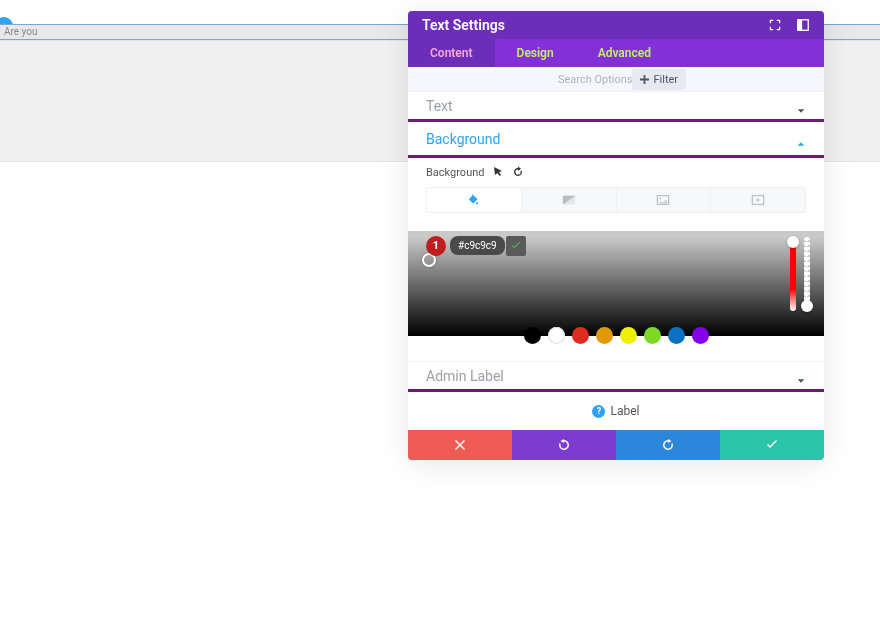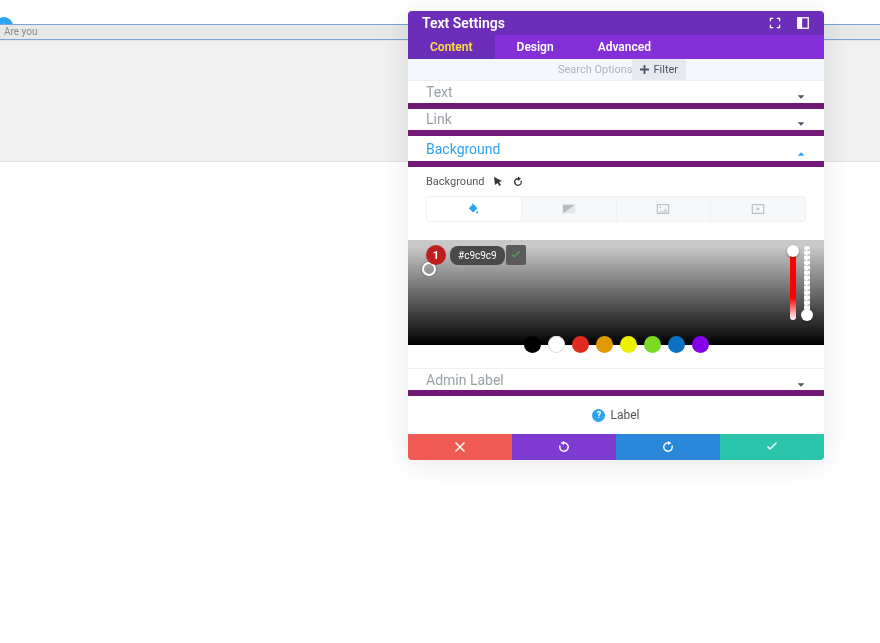--- a/index.html
+++ b/index.html
@@ -28,37 +28,37 @@
     padding: 0 14px; color: #fff;
   }
   .modal-title { font-size: 14px; font-weight: 600; }
   .title-icons { display: flex; gap: 14px; align-items: center; }
   .title-icon { width: 14px; height: 14px; cursor: pointer; display:flex; align-items:center; justify-content:center; color:#fff; }
 
   .tab-bar {
     background: #8430d8; height: 34px; display: flex; align-items: stretch;
   }
   .tab {
-    color: #ffffff; font-size: 12px; font-weight: 600; padding: 0 22px; display: flex; align-items: center;
+    color: #bef264; font-size: 12px; font-weight: 600; padding: 0 22px; display: flex; align-items: center;
     cursor: pointer;
   }
-  .tab.active { color: #fde047; background: #6c2eb9; }
+  .tab.active { color: #f9a8d4; background: #6c2eb9; }
 
   .search-row {
     height: 30px; background: #f4f7fb; display: flex; align-items: center; justify-content: center;
     padding: 0 6px 0 18px; border-bottom: 1px solid #eef0f3;
   }
   .search-placeholder { color: #b0b5bb; font-size: 11px; }
   .filter-btn {
     background: #e6e9ee; border-radius: 3px; padding: 4px 8px; font-size: 11px; color: #4a5568;
     display: flex; align-items: center; gap: 4px; cursor: pointer;
   }
 
   .section-row {
-    height: 36px; border-bottom: 6px solid #701a75; display: flex; align-items: center; justify-content: space-between;
+    height: 36px; border-bottom: 3px solid #701a75; display: flex; align-items: center; justify-content: space-between;
     padding: 0 18px; cursor: pointer;
   }
   .section-label { color: #9aa0a6; font-size: 14px; }
   .section-label.open { color: #2ea3f2; }
   .chevron { width: 10px; height: 10px; }
   .chevron svg { width: 100%; height: 100%; }
   .chev-down { fill: #4a5568; }
   .chev-up { fill: #2ea3f2; }
 
   .bg-body { padding: 8px 18px 0 18px; }
@@ -191,28 +191,20 @@
 
   <div class="section-row">
     <div class="section-label">Text</div>
     <div class="chevron">
       <svg viewBox="0 0 12 12">
           <path class="chev-down" d="M2 4l4 4 4-4z"></path>
         </svg>
     </div>
   </div>
 
-  <div class="section-row">
-    <div class="section-label">Link</div>
-    <div class="chevron">
-      <svg viewBox="0 0 12 12">
-          <path class="chev-down" d="M2 4l4 4 4-4z"></path>
-        </svg>
-    </div>
-  </div>
 
   <div class="section-row" style="height:42px;">
     <div class="section-label open">Background</div>
     <div class="chevron">
       <svg viewBox="0 0 12 12">
           <path class="chev-up" d="M2 8l4-4 4 4z"></path>
         </svg>
     </div>
   </div>
 

